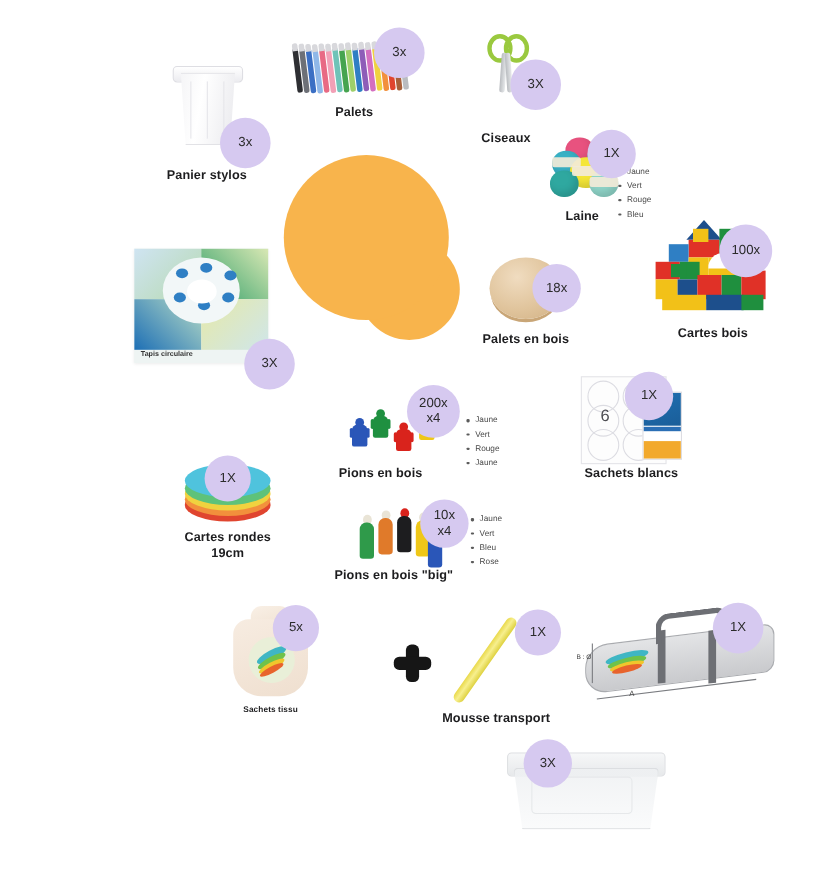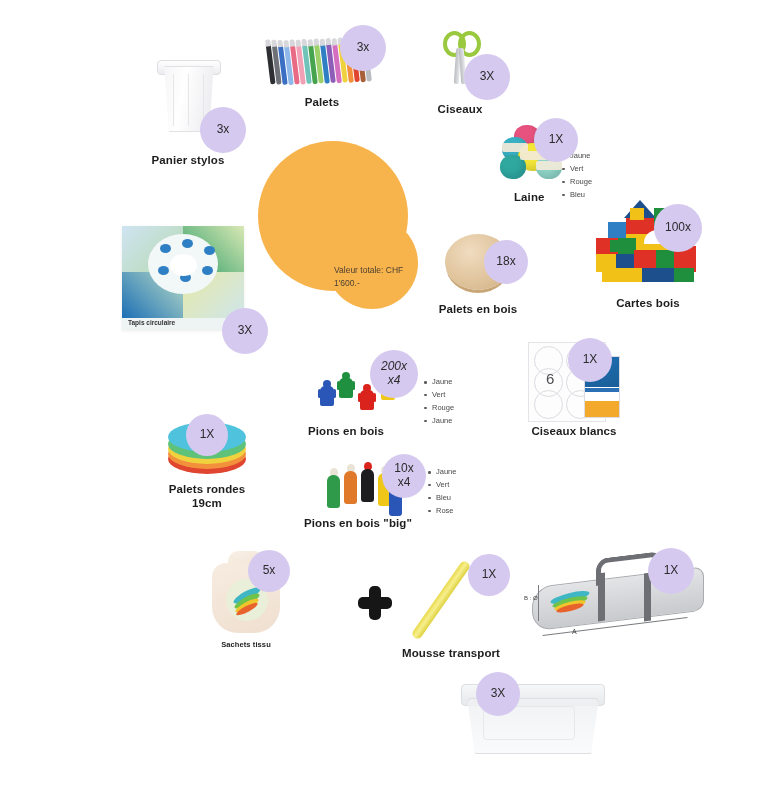--- a/index.html
+++ b/index.html
@@ -294,21 +294,21 @@
 
   <div class="item" style="left:402px;top:28px;width:116px;">
     <div class="media" style="height:68px;">
       <div class="scissors">
         <div class="sc-ring" style="left:0px;top:0px;"></div>
         <div class="sc-ring" style="left:15px;top:0px;"></div>
         <div class="sc-blade" style="left:12px;top:17px;transform:rotate(4deg);"></div>
         <div class="sc-blade" style="left:17px;top:17px;transform:rotate(-4deg);"></div>
       </div>
     </div>
-    <div class="item-label" style="margin-top:6px;">Ciseaux</div>
+    <div class="item-label" style="margin-top:23px;">Ciseaux</div>
     <div class="badge" style="left:62px;top:26px;width:46px;height:46px;">
       <span>3X</span>
     </div>
   </div>
 
   <div class="item" style="left:492px;top:122px;width:116px;">
     <div class="media" style="height:66px;justify-content:flex-start;padding-left:8px;">
       <div class="wool">
         <span class="ball" style="left:14px;top:0px; width:26px;height:24px;background:#e8527f;"></span>
         <span class="ball" style="left:34px;top:6px; width:26px;height:24px;background:#3fb6a8;"></span>
@@ -426,21 +426,21 @@
         </span>
       </div>
     </div>
     <div class="item-label" style="margin-top:6px;text-align:left;padding-left:6px;">Pions en bois</div>
     <ul class="colorlist" style="left:122px;top:8px;">
       <li>Jaune</li>
       <li>Vert</li>
       <li>Rouge</li>
       <li>Jaune</li>
     </ul>
-    <div class="badge" style="left:68px;top:-18px;width:48px;height:48px;font-style:italic;">
+    <div class="badge" style="left:68px;top:-18px;width:48px;height:48px;">
       <span>200x</span>
       <span class="b2">x4</span>
     </div>
   </div>
 
   <div class="item" style="left:512px;top:342px;width:124px;">
     <div class="media" style="height:80px;">
       <div class="stickers">
         <span class="sheet"></span>
         <span class="circ" style="left:6px; top:4px;"></span>
@@ -450,21 +450,21 @@
         <span class="circ" style="left:6px; top:48px;"></span>
         <span class="circ" style="left:38px;top:48px;"></span>
         <span class="six">6</span>
         <span class="pack">
           <span class="blue"></span>
             <span class="bar"></span>
             <span class="ylw"></span>
         </span>
       </div>
     </div>
-    <div class="item-label" style="margin-top:2px;">Ciseaux blancs</div>
+    <div class="item-label" style="margin-top:2px;">Sachets blancs</div>
     <div class="badge" style="left:56px;top:-4px;width:44px;height:44px;">
       <span>1X</span>
     </div>
   </div>
 
   <div class="item" style="left:300px;top:462px;width:130px;">
     <div class="media" style="height:50px;">
       <div class="skittles">
         <span class="sk" style="left:0px;top:6px;">
           <span class="h" style="background:#e9e4d6;"></span>
@@ -504,21 +504,21 @@
   <div class="item" style="left:140px;top:418px;width:134px;">
     <div class="media" style="height:60px;">
       <div class="cards">
         <span class="c" style="top:22px;background:#e0452f;"></span>
         <span class="c" style="top:17px;background:#f2903c;"></span>
         <span class="c" style="top:12px;background:#f0d23f;"></span>
         <span class="c" style="top:7px; background:#5ec27a;"></span>
         <span class="c" style="top:0px; background:#4fc3dd;"></span>
       </div>
     </div>
-    <div class="item-label" style="margin-top:4px;">Palets rondes
+    <div class="item-label" style="margin-top:4px;">Cartes rondes
 19cm</div>
     <div class="badge" style="left:46px;top:-4px;width:42px;height:42px;">
       <span>1X</span>
     </div>
   </div>
 
   <div class="item" style="left:190px;top:546px;width:112px;">
     <div class="media" style="height:92px;">
       <div class="pouch">
         <span class="neck"></span>
@@ -581,17 +581,15 @@
       </div>
     </div>
     <div class="badge" style="left:52px;top:-10px;width:44px;height:44px;">
       <span>3X</span>
     </div>
   </div>
 
   <div class="kit-blob">
     <div class="kit-small"></div>
     <div class="kit-big"></div>
-    <div class="kit-value">Valeur totale:
-CHF 1'600.-</div>
   </div>
 
 </div>
 
 </body></html>

